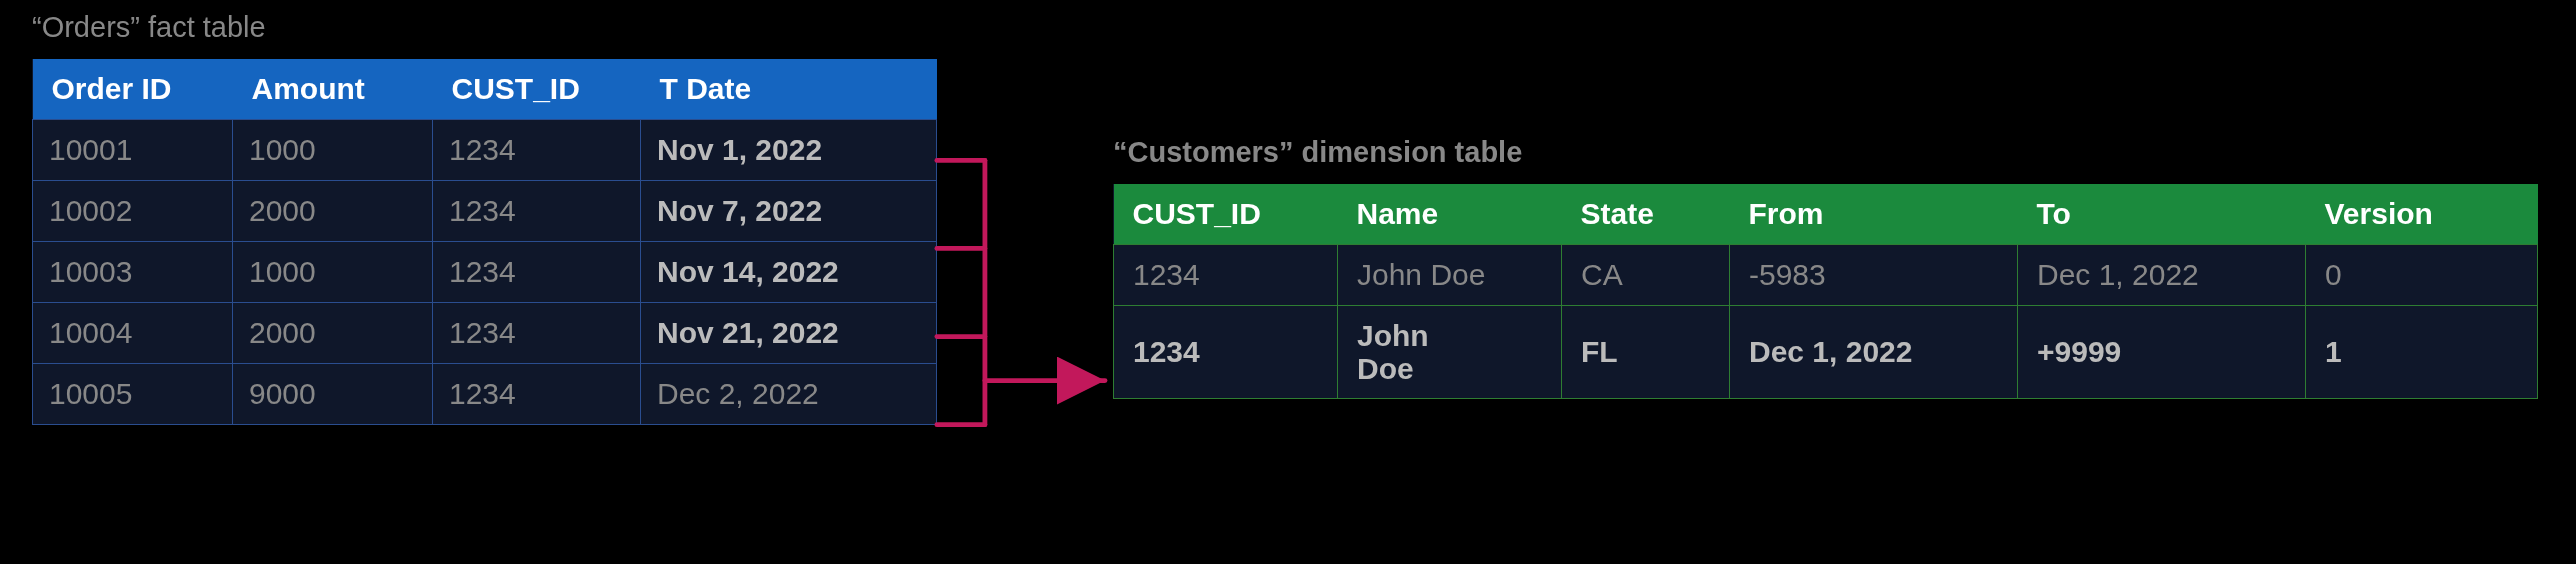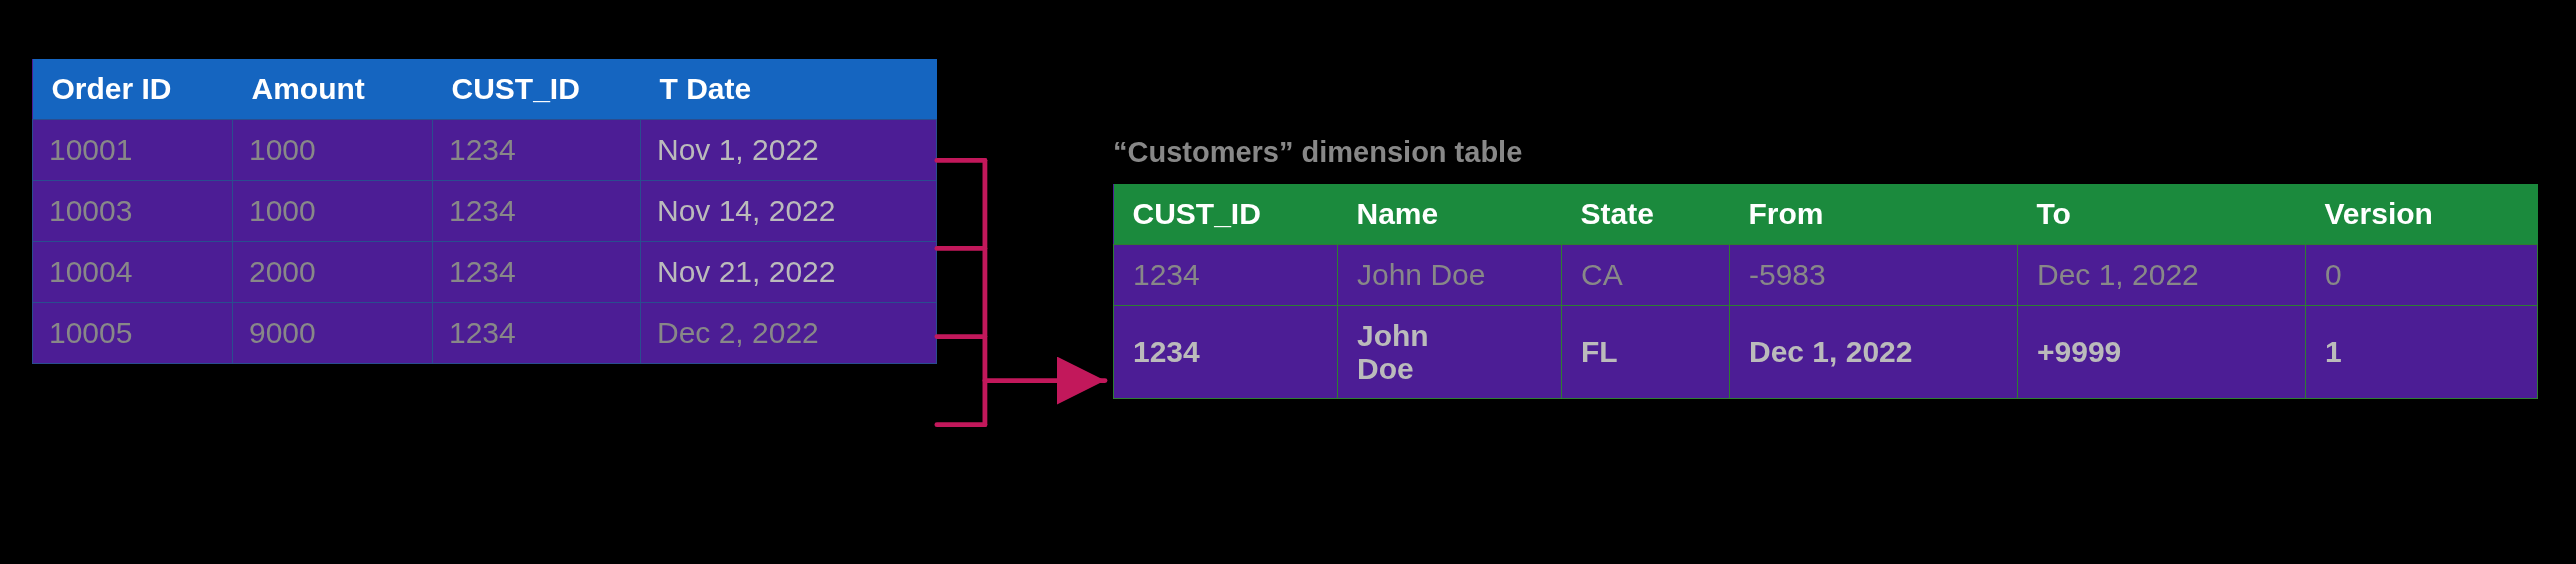--- a/index.html
+++ b/index.html
@@ -20,21 +20,21 @@
   }
   .caption {
     position: absolute;
     color: #888;
     font-size: 29px;
     font-weight: 400;
   }
   .tbl {
     position: absolute;
     border-collapse: collapse;
-    background: #4c1d95;
+    background: #0f172a;
     table-layout: fixed;
   }
   .tbl th, .tbl td {
     text-align: left;
     padding: 13px 19px;
     font-size: 30px;
     vertical-align: middle;
   }
   .tbl th {
     color: #fff;
@@ -46,21 +46,21 @@
     top: 59px;
     width: 905px;
   }
   #orders thead th { background: #1565c0; }
   #orders tbody td {
     border: 0.8px solid #2a4d8f;
     color: #888;
     font-weight: 400;
     padding-left: 16px;
   }
-  #orders tbody td.bold-date { color: #bbb; font-weight: 400; }
+  #orders tbody td.bold-date { color: #bbb; font-weight: 700; }
   
   #customers {
     left: 1113px;
     top: 184px;
     width: 1425px;
   }
   #customers thead th { background: #1b8a3d; }
   #customers tbody td {
     border: 0.8px solid #2e7d32;
     color: #888;
@@ -75,20 +75,21 @@
     width: 2576px;
     height: 565px;
     pointer-events: none;
   }
 </style>
 </head>
 <body>
 
 <div class="stage">
 
+  <div class="caption" style="left:32px; top:11.2px;">“Orders” fact table</div>
 
   <table id="orders" class="tbl">
     <colgroup>
       <col style="width:200px">
         <col style="width:200px">
         <col style="width:208px">
         <col style="width:296px">
     </colgroup>
     <thead>
       <tr>
@@ -97,20 +98,26 @@
         <th>CUST_ID</th>
         <th>T Date</th>
       </tr>
     </thead>
     <tbody id="orders-body">
         <tr>
           <td>10001</td>
           <td>1000</td>
           <td>1234</td>
           <td class="bold-date">Nov 1, 2022</td>
+        </tr>
+        <tr>
+          <td>10002</td>
+          <td>2000</td>
+          <td>1234</td>
+          <td class="bold-date">Nov 7, 2022</td>
         </tr>
         <tr>
           <td>10003</td>
           <td>1000</td>
           <td>1234</td>
           <td class="bold-date">Nov 14, 2022</td>
         </tr>
         <tr>
           <td>10004</td>
           <td>2000</td>

